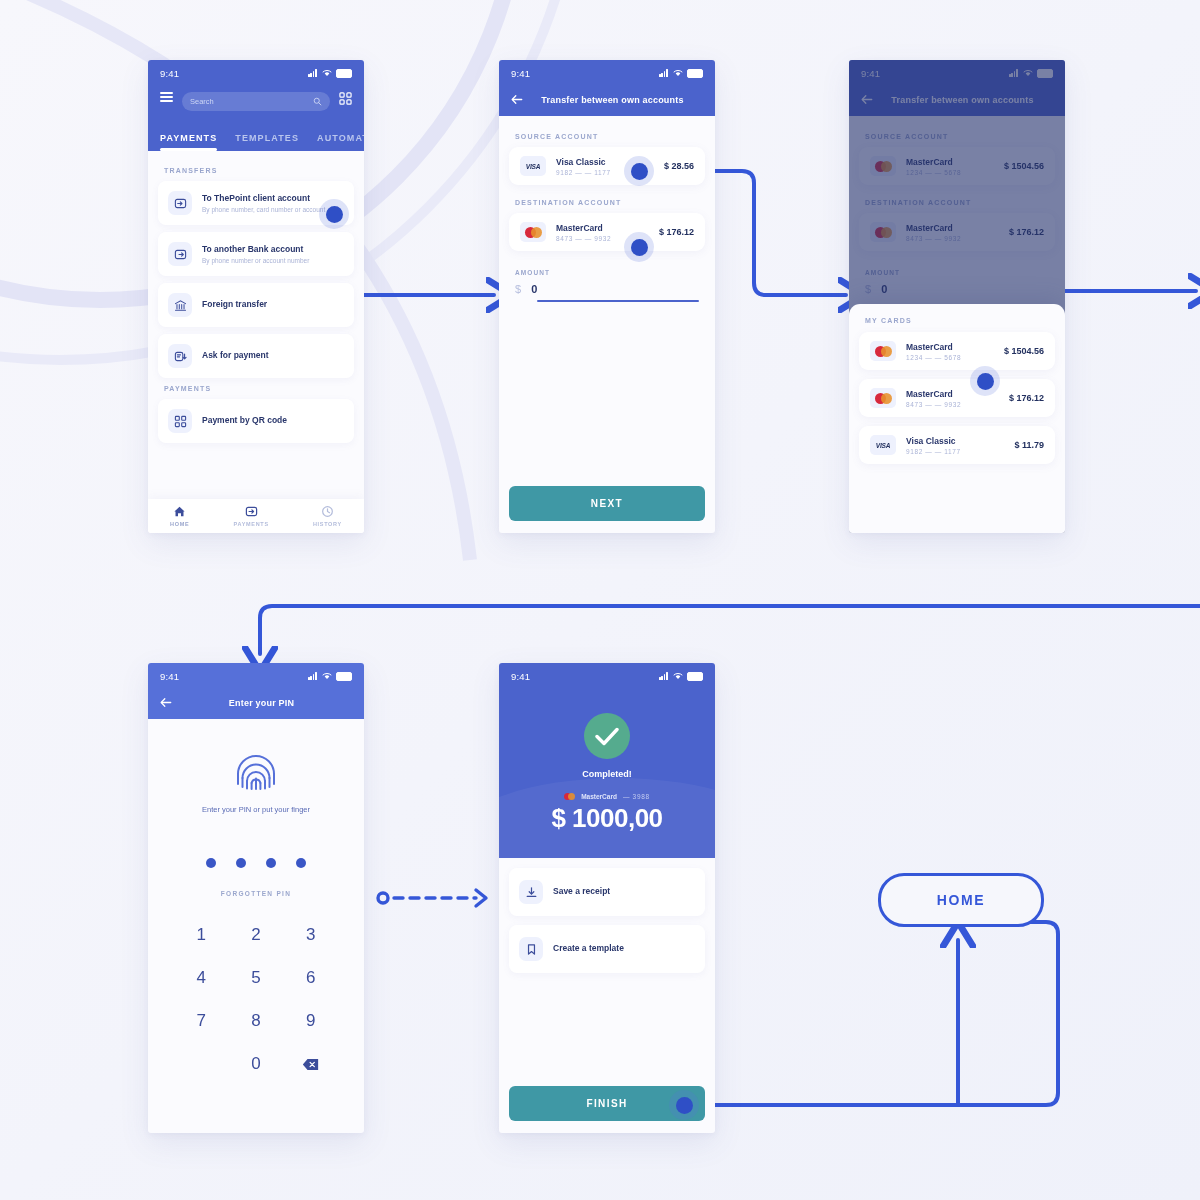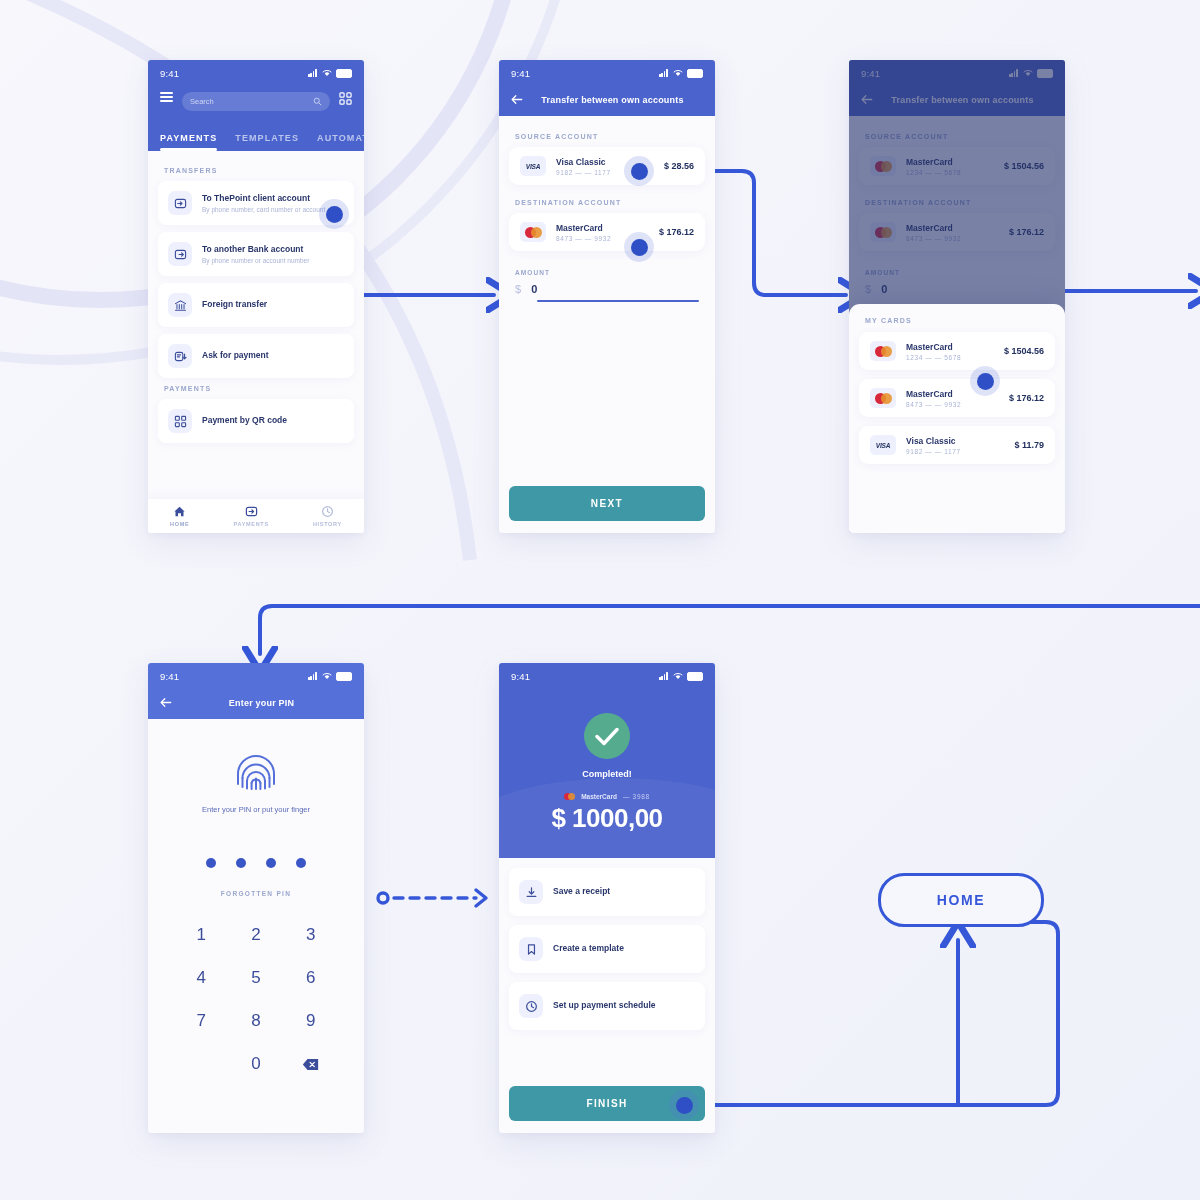--- a/index.html
+++ b/index.html
@@ -639,31 +639,20 @@
       <span class="row-t">Save a receipt</span>
     </div>
     <div class="row-card" style="margin-bottom:9px;padding:11px 10px;">
       <span class="sq-ico">
         <svg width="13" height="13" viewBox="0 0 14 14">
             <path d="M3.8 2 L10.2 2 L10.2 12 L7 9.2 L3.8 12 Z" fill="none" stroke="#3c4d9b" stroke-width="1.3" stroke-linejoin="round"></path>
           </svg>
       </span>
       <span class="row-t">Create a template</span>
     </div>
-    <div class="row-card" style="padding:11px 10px;">
-      <span class="sq-ico">
-        <svg width="13" height="13" viewBox="0 0 14 14">
-            <g fill="none" stroke="#3c4d9b" stroke-width="1.3" stroke-linecap="round">
-          <circle cx="7" cy="7" r="5.2"></circle>
-              <path d="M7 4.1 L7 7 L9.2 8.3"></path>
-            </g>
-          </svg>
-      </span>
-      <span class="row-t">Set up payment schedule</span>
-    </div>
   </div>
 
   <div style="position:absolute;left:10px;right:10px;bottom:12px;">
     <div class="btn-teal">FINISH</div>
   </div>
 </div>
 
 <div class="node" style="left:319px;top:199px;">
     <i></i>
   </div>

